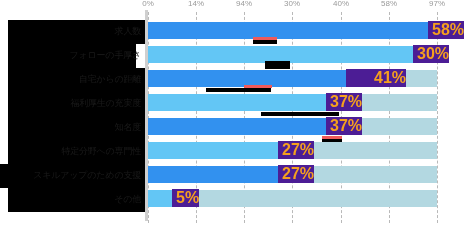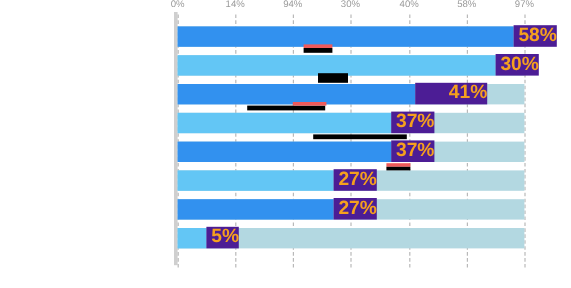--- a/index.html
+++ b/index.html
@@ -98,20 +98,39 @@
 
   
   .strip{position:absolute;background:#000000;}
   .strip-red{position:absolute;background:#ef5a5a;}
 </style>
 </head>
 <body>
 
 <div id="chart">
 
+  <div id="label-col">
+    <div class="blackout" style="left:8px;top:4px;width:137px;height:24px;"></div>
+    <div class="blackout" style="left:8px;top:28px;width:128px;height:24px;"></div>
+    <div class="blackout" style="left:8px;top:52px;width:137px;height:24px;"></div>
+    <div class="blackout" style="left:8px;top:76px;width:137px;height:24px;"></div>
+    <div class="blackout" style="left:8px;top:100px;width:137px;height:24px;"></div>
+    <div class="blackout" style="left:8px;top:124px;width:137px;height:24px;"></div>
+    <div class="blackout" style="left:0px;top:148px;width:145px;height:24px;"></div>
+    <div class="blackout" style="left:8px;top:172px;width:137px;height:24px;"></div>
+
+    <div class="cat-label" style="top:10px;">求人数</div>
+    <div class="cat-label" style="top:34px;">フォローの手厚さ</div>
+    <div class="cat-label" style="top:58px;">自宅からの距離</div>
+    <div class="cat-label" style="top:82px;">福利厚生の充実度</div>
+    <div class="cat-label" style="top:106px;">知名度</div>
+    <div class="cat-label" style="top:130px;">特定分野への専門性</div>
+    <div class="cat-label" style="top:154px;">スキルアップのための支援</div>
+    <div class="cat-label" style="top:178px;">その他</div>
+  </div>
 
   <div id="plot">
 
     <div id="axis-line"></div>
 
     <div class="gridline" style="left:0px;"></div>
     <div class="gridline" style="left:48px;"></div>
     <div class="gridline" style="left:96px;"></div>
     <div class="gridline" style="left:144px;"></div>
     <div class="gridline" style="left:193px;"></div>

